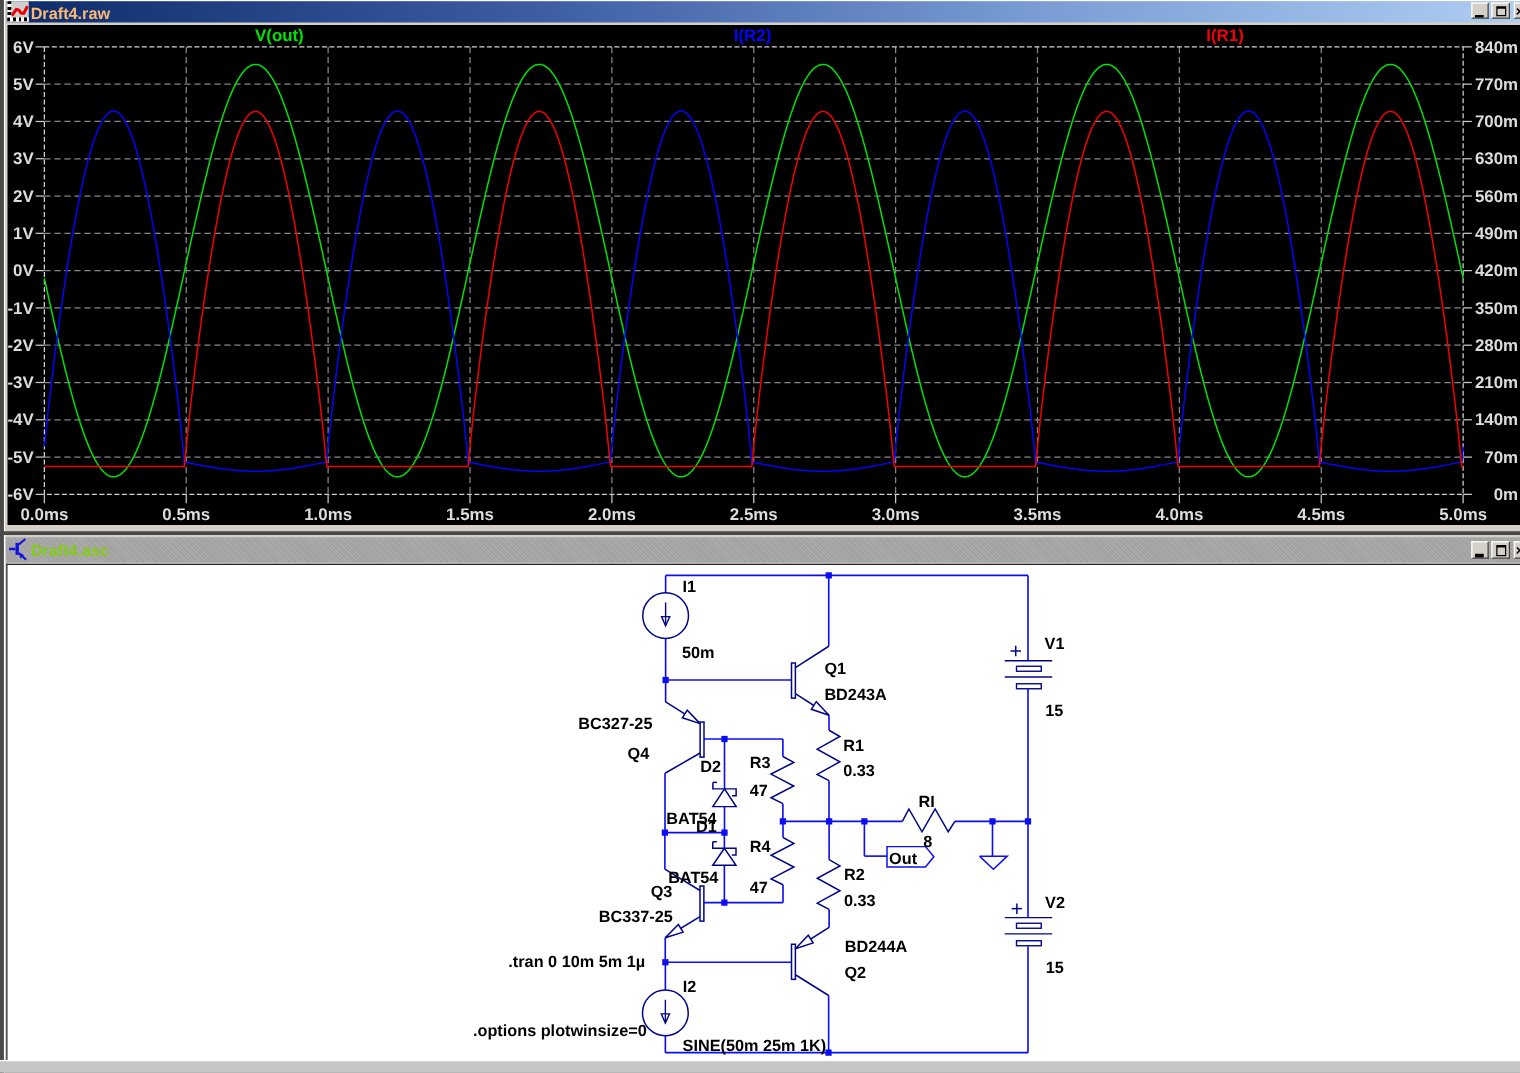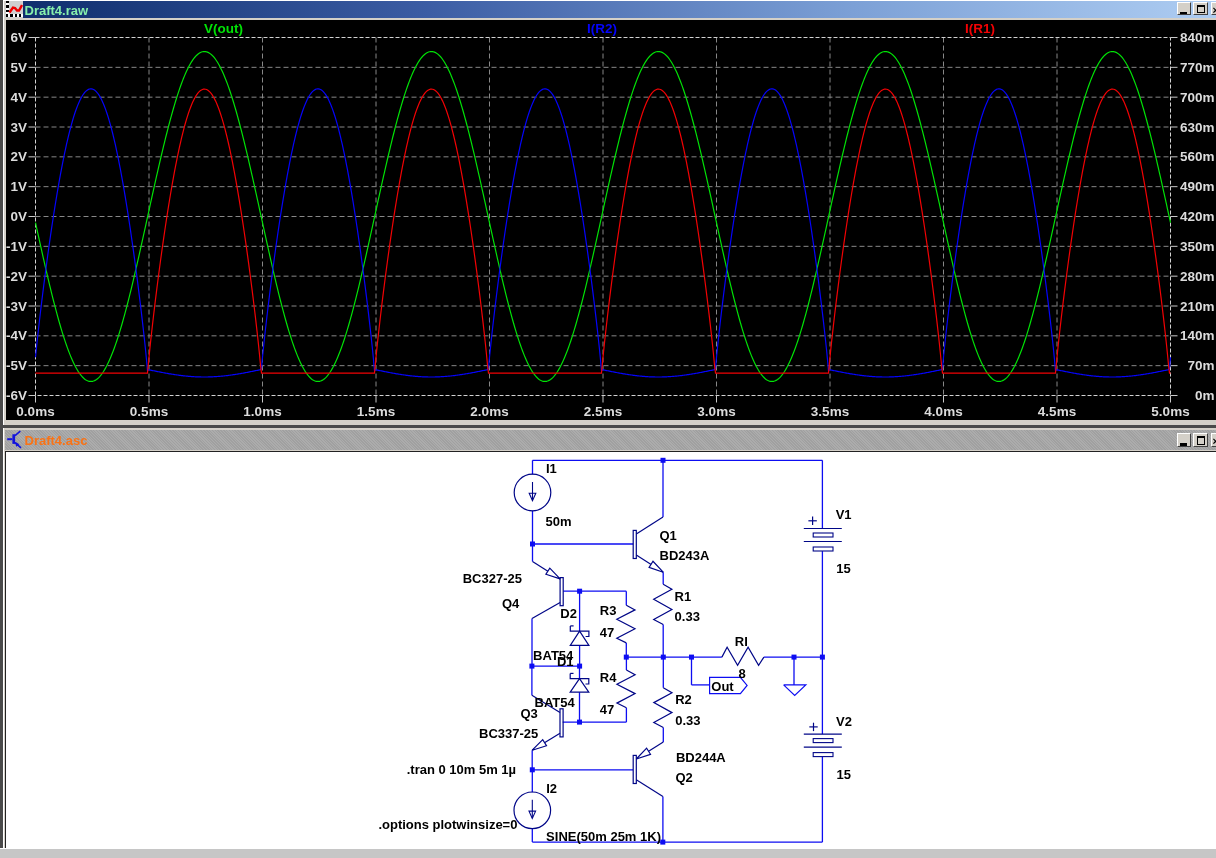--- a/index.html
+++ b/index.html
@@ -8,21 +8,21 @@
 <div class="abs" style="left:3px;top:0;width:1213px;height:425px;background:#d4d0c8;border-left:1px solid #fff;border-top:1px solid #fff">
 </div>
 <div class="abs" style="left:5px;top:1px;width:1211px;height:16.5px;background:linear-gradient(to right,#0d2c6b,#3c5da4 35%,#7ca0d6 70%,#aecdf2 100%)"></div>
 <div style="position:absolute;left:5px;top:0.5px;width:18px;height:17px;background:#cfcfcf">
 <div style="position:absolute;left:0.5px;top:0;width:3px;height:16.5px;background:repeating-linear-gradient(to bottom,#000 0 2.2px,#fff 2.2px 4.4px)"></div>
 <div style="position:absolute;left:0.5px;top:13.5px;width:17px;height:3px;background:repeating-linear-gradient(to right,#000 0 2.2px,#fff 2.2px 4.4px)"></div>
 <svg width="18" height="17" style="position:absolute;left:0;top:0">
       <path d="M4.5,11.5 L8,6.5 L10,7 L12,9.5 L14,9.5 L17,4" stroke="#ee0000" stroke-width="2.4" fill="none"></path>
     </svg>
   </div>
-<div class="abs" style="left:24.5px;top:2.5px;font:bold 13px 'Liberation Sans',sans-serif;color:#86efac">Draft4.raw</div>
+<div class="abs" style="left:24.5px;top:2.5px;font:bold 13px 'Liberation Sans',sans-serif;color:#fdba74">Draft4.raw</div>
 <div style="position:absolute;left:1176.5px;top:1.5px;width:14.5px;height:13.5px;background:#d4d0c8;border-top:1px solid #fff;border-left:1px solid #fff;border-right:1.5px solid #404040;border-bottom:1.5px solid #404040;box-sizing:border-box">
     <div style="position:absolute;left:2.5px;top:9px;width:6.5px;height:2.5px;background:#000"></div>
   </div>
 <div style="position:absolute;left:1193px;top:1.5px;width:14.5px;height:13.5px;background:#d4d0c8;border-top:1px solid #fff;border-left:1px solid #fff;border-right:1.5px solid #404040;border-bottom:1.5px solid #404040;box-sizing:border-box">
     <div style="position:absolute;left:2.5px;top:2px;width:8.5px;height:8.5px;border:1.5px solid #000;border-top-width:2.5px;box-sizing:border-box"></div>
   </div>
 <div style="position:absolute;left:1210.5px;top:1.5px;width:14.5px;height:13.5px;background:#d4d0c8;border-top:1px solid #fff;border-left:1px solid #fff;border-right:1.5px solid #404040;border-bottom:1.5px solid #404040;box-sizing:border-box">
     <div style="position:absolute;left:1px;top:1px;font:bold 11px 'Liberation Sans',sans-serif;color:#000">×</div>
   </div>
 <div class="abs" style="left:6px;top:19.5px;width:1210px;height:400.5px;background:#000"></div>
@@ -139,21 +139,21 @@
 
 <div class="abs" style="left:3px;top:427px;width:1213px;height:431px;background:#d4d0c8;border-top:1px solid #fff;border-left:1px solid #fff"></div>
 <div class="abs" style="left:5px;top:429.5px;width:1211px;height:20px;background:#a4a4a4;background-image:repeating-linear-gradient(45deg,#a0a0a0 0 1px,#acacac 1px 2px)"></div>
 <svg width="18" height="19" style="position:absolute;left:5px;top:430px">
 <rect x="7.4" y="4.3" width="2.7" height="9.6" fill="#1212dd"></rect>
 <rect x="2.2" y="8.2" width="5.2" height="2" fill="#1212dd"></rect>
 <line x1="10" y1="5.6" x2="15.3" y2="1.2" stroke="#1212dd" stroke-width="1.7"></line>
 <line x1="10" y1="12.6" x2="16" y2="17.8" stroke="#1212dd" stroke-width="1.7"></line>
 <polygon points="10.2,11.8 14.3,14.2 11.2,16.8" fill="#1212dd"></polygon>
 </svg>
-<div class="abs" style="left:24.5px;top:433px;font:bold 13px 'Liberation Sans',sans-serif;color:#f97316">Draft4.asc</div>
+<div class="abs" style="left:24.5px;top:433px;font:bold 13px 'Liberation Sans',sans-serif;color:#84cc16">Draft4.asc</div>
 <div style="position:absolute;left:1176.5px;top:433px;width:14.5px;height:13.5px;background:#d4d0c8;border-top:1px solid #fff;border-left:1px solid #fff;border-right:1.5px solid #404040;border-bottom:1.5px solid #404040;box-sizing:border-box">
     <div style="position:absolute;left:2.5px;top:9px;width:6.5px;height:2.5px;background:#000"></div>
   </div>
 <div style="position:absolute;left:1193px;top:433px;width:14.5px;height:13.5px;background:#d4d0c8;border-top:1px solid #fff;border-left:1px solid #fff;border-right:1.5px solid #404040;border-bottom:1.5px solid #404040;box-sizing:border-box">
     <div style="position:absolute;left:2.5px;top:2px;width:8.5px;height:8.5px;border:1.5px solid #000;border-top-width:2.5px;box-sizing:border-box"></div>
   </div>
 <div style="position:absolute;left:1210.5px;top:433px;width:14.5px;height:13.5px;background:#d4d0c8;border-top:1px solid #fff;border-left:1px solid #fff;border-right:1.5px solid #404040;border-bottom:1.5px solid #404040;box-sizing:border-box">
     <div style="position:absolute;left:1px;top:1px;font:bold 11px 'Liberation Sans',sans-serif;color:#000">×</div>
   </div>
 <div class="abs" style="left:5px;top:451px;width:1211px;height:397px;border-top:1.2px solid #222;border-left:1.2px solid #222;background:#fff;box-sizing:border-box"></div>

